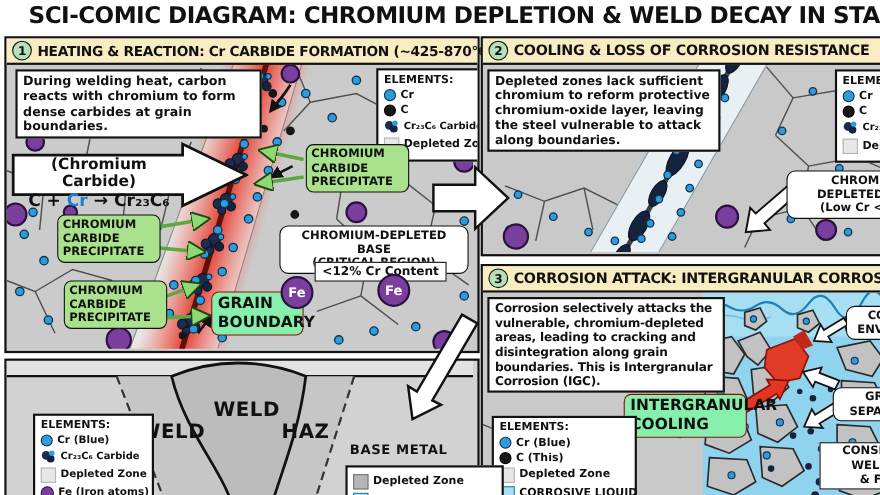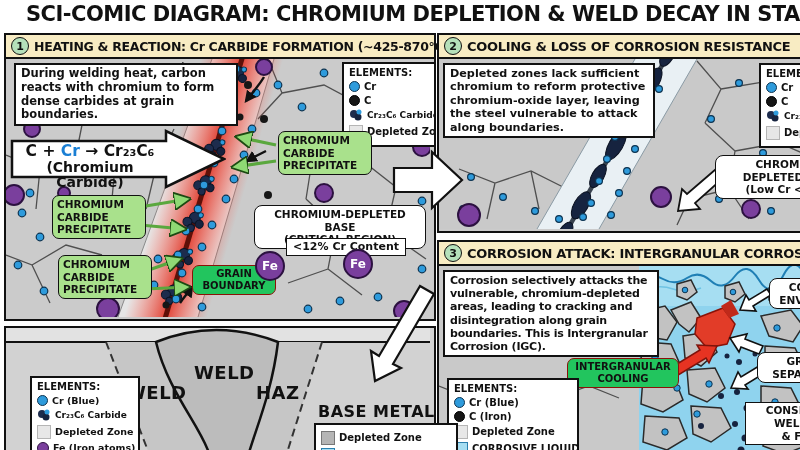--- a/index.html
+++ b/index.html
@@ -15,22 +15,22 @@
          border:1.5px solid #111;display:flex;align-items:center;justify-content:center;
          font-size:11px;font-weight:bold}
   .pbody{position:absolute;left:0;right:0;top:24px;bottom:0;overflow:hidden}
   .pbody>svg{position:absolute;top:0;left:0}
   .caption{position:absolute;background:#fff;border:2px solid #111;padding:2px 5px;
            font-size:11.5px;font-weight:bold;line-height:1.2}
   .glabel{position:absolute;background:#a9e18c;border:1.5px solid #111;border-radius:7px;
           padding:2px 4px;font-size:10.5px;font-weight:bold;text-align:left;line-height:1.2}
   .wlabel{position:absolute;background:#fff;border:1.5px solid #111;border-radius:8px;
           padding:2px 5px;font-size:10.5px;font-weight:bold;text-align:center;line-height:1.2}
-  .slabel{position:absolute;background:#22c55e;border:1.5px solid #8a1208;border-radius:7px;
-          padding:2px 5px;font-size:10px;font-weight:bold;text-align:center;line-height:1.2}
+  .slabel{position:absolute;background:#86efac;border:1.5px solid #8a1208;border-radius:7px;
+          padding:2px 5px;font-size:14px;font-weight:bold;text-align:left;line-height:1.2}
   .wbox{position:absolute;background:#fff;border:1.5px solid #111;padding:1px 6px;
         font-size:11px;font-weight:bold;text-align:center;line-height:1.25}
   .legend{position:absolute;background:#fff;border:2px solid #111;padding:3px 5px;
           font-size:10px;font-weight:bold;line-height:1}
   .legend .lt{font-size:10px;margin:1px 0 2px 0}
   .lrow{display:flex;align-items:center;gap:4px;margin:3px 0;white-space:nowrap}
   .sw{width:12px;height:12px;flex:0 0 auto}
   .sw-light{background:#e7e7e7;border:1px solid #b5b5b5}
   .sw-gray{background:#b5b5b5;border:1px solid #777}
   .sw-blue{background:#a6def2;border:1px solid #2a7fae}
@@ -175,22 +175,22 @@
         </g>
       </svg>
 
       <div class="caption" style="left:8px;top:4px;width:210px">During welding heat, carbon reacts with chromium to form dense carbides at grain boundaries.</div>
 
       <div style="position:absolute;left:4px;top:70px;width:216px;height:60px">
         <svg width="216" height="60" viewBox="0 0 216 60">
           <polygon points="2,12 156,12 156,2 214,30 156,58 156,48 2,48" fill="#fff" stroke="#111" stroke-width="2.5"></polygon>
         </svg>
         <div style="position:absolute;left:4px;top:14px;width:152px;text-align:center;font-weight:bold;line-height:1.1">
+          <div style="font-size:14px">(Chromium Carbide)</div>
           <div style="font-size:15.5px"><span>C +</span> <span style="color:#1a7fd4">Cr</span> <span>→</span> <span>Cr₂₃C₆</span></div>
-          <div style="font-size:14px">(Chromium Carbide)</div>
         </div>
       </div>
 
       <div class="legend" style="left:336px;top:3px;width:86px">
         <div class="lt">ELEMENTS:</div>
         <div class="lrow">
             <span class="dot dot-cr"></span>
             <span>Cr</span>
           </div>
         <div class="lrow">
@@ -413,21 +413,21 @@
       </div>
 
       <div class="legend" style="left:8px;top:112px;width:118px">
         <div class="lt">ELEMENTS:</div>
         <div class="lrow">
             <span class="dot dot-cr"></span>
             <span>Cr (Blue)</span>
           </div>
         <div class="lrow">
             <span class="dot dot-c"></span>
-            <span>C (Iron)</span>
+            <span>C (This)</span>
           </div>
         <div class="lrow">
             <span class="sw sw-light"></span>
             <span>Depleted Zone</span>
           </div>
         <div class="lrow">
             <span class="sw sw-blue"></span>
             <span>CORROSIVE LIQUID</span>
           </div>
       </div>
@@ -442,21 +442,21 @@
       <polygon points="100,14 152,14 204,128 144,128" fill="#c6c6c6"></polygon>
       <polygon points="270,14 316,14 280,128 244,128" fill="#c6c6c6"></polygon>
       <path d="M150,14 Q210,-10 272,14 C266,64 250,100 242,128 L204,128 C196,100 162,64 150,14 Z" fill="#bcbcbc" stroke="#111" stroke-width="2.5"></path>
       <path d="M100,14 L144,128" stroke="#333" stroke-width="2" stroke-dasharray="8,5" fill="none"></path>
       <path d="M316,14 L280,128" stroke="#333" stroke-width="2" stroke-dasharray="8,5" fill="none"></path>
     </svg>
 
     <div class="mlabel" style="left:120px;top:54px">WELD</div>
     <div class="mlabel" style="left:188px;top:34px">WELD</div>
     <div class="mlabel" style="left:250px;top:54px">HAZ</div>
-    <div class="mlabel" style="left:312px;top:74px;font-size:16px">BASE METAL</div>
+    <div class="mlabel" style="left:312px;top:74px;font-size:12px">BASE METAL</div>
 
     <div class="legend" style="left:24px;top:48px;width:96px;font-size:9.5px">
       <div class="lt">ELEMENTS:</div>
       <div class="lrow">
           <span class="dot dot-cr"></span>
           <span>Cr (Blue)</span>
         </div>
       <div class="lrow">
           <svg class="clic" viewBox="0 0 14 13">
             <circle cx="5" cy="5" r="4" fill="#1d2c4d"></circle>

